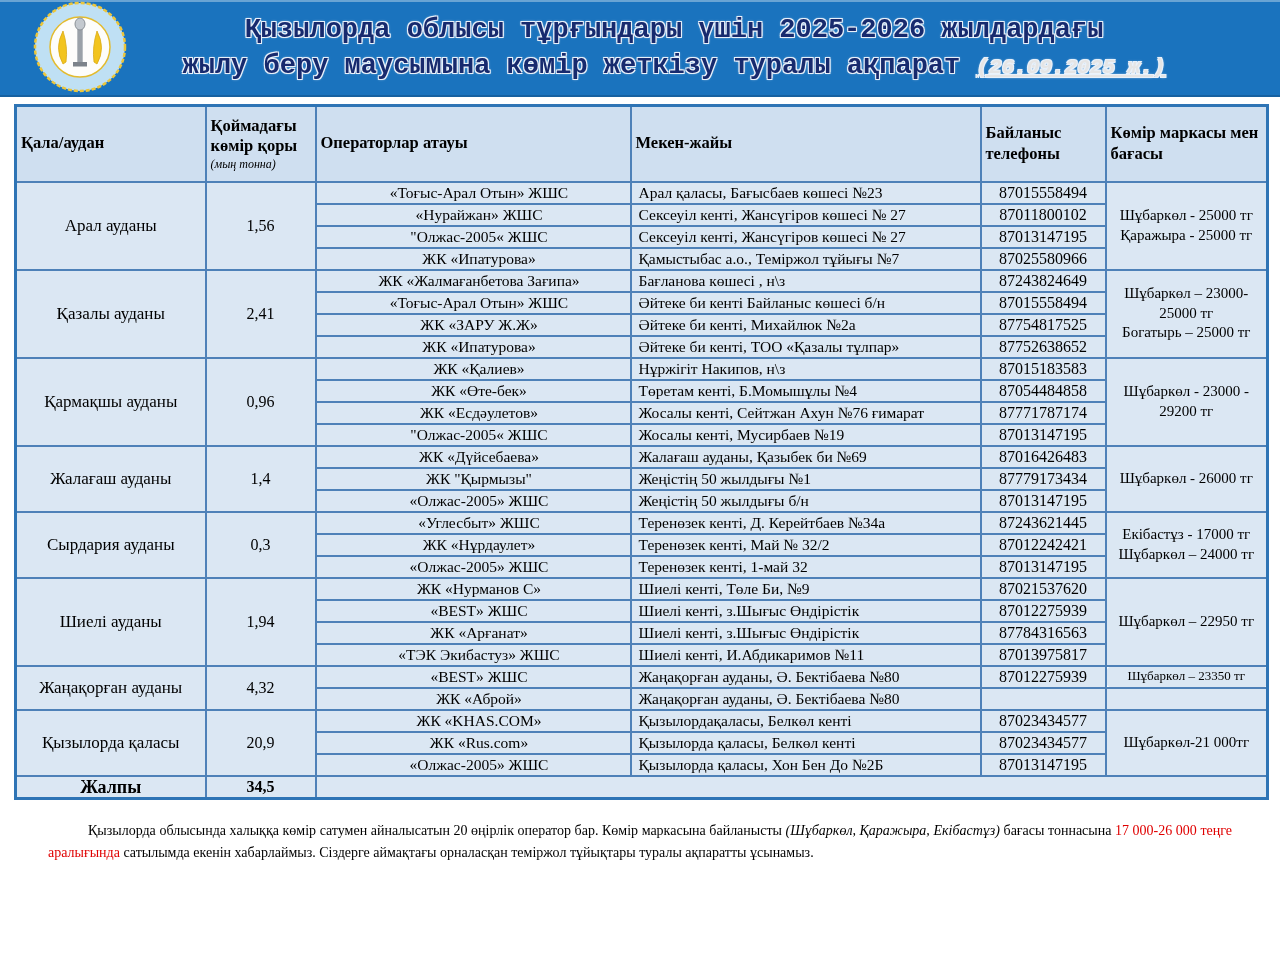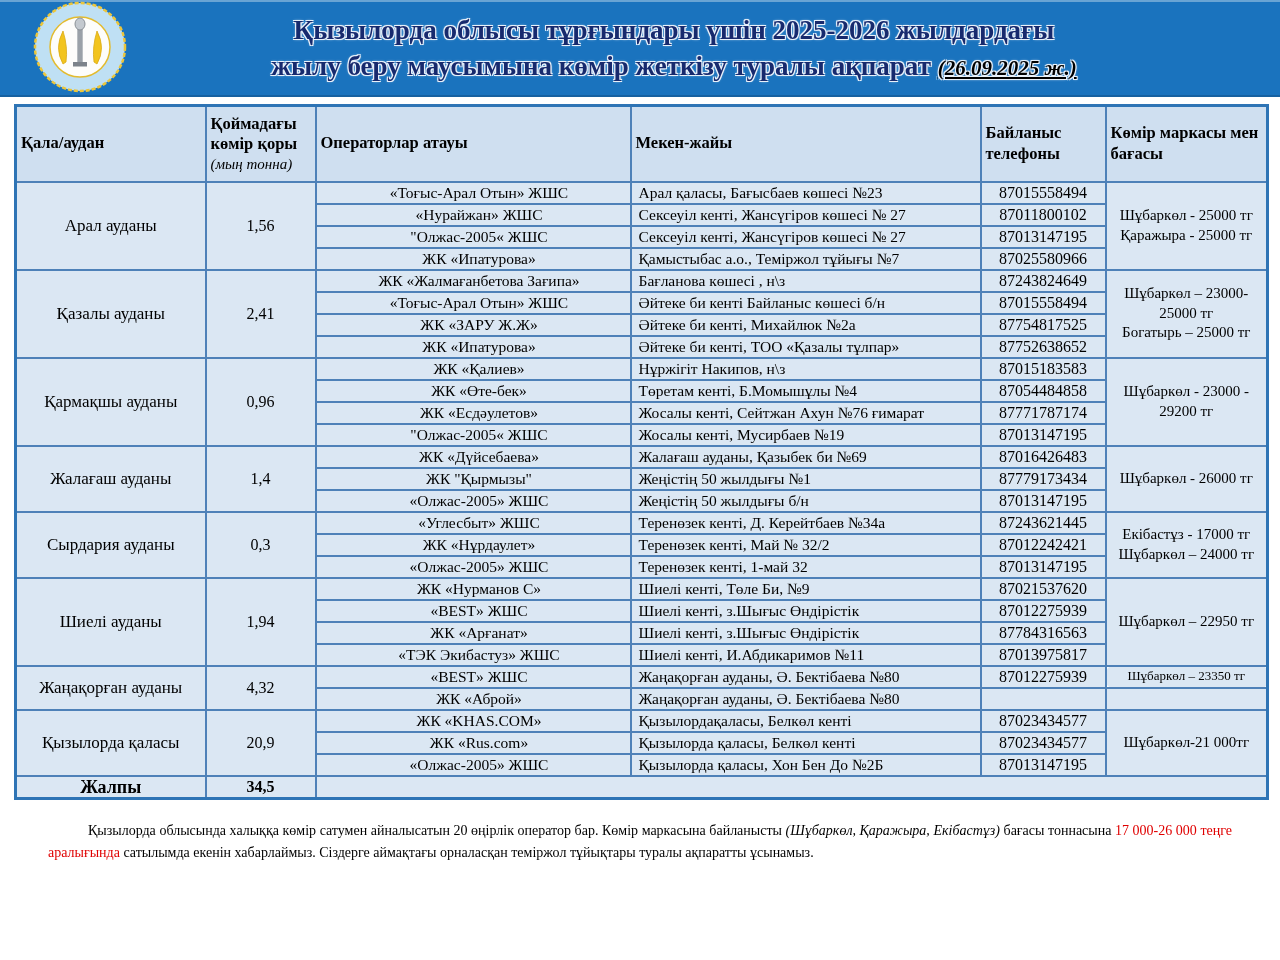--- a/index.html
+++ b/index.html
@@ -11,36 +11,37 @@
   
   .banner {
     height:97px; background:#1a73be; display:flex; align-items:center;
     box-shadow: inset 0 2px 0 rgba(255,255,255,.35), inset 0 -2px 0 rgba(0,0,0,.15);
   }
   .logo-wrap { flex:0 0 auto; margin-left:32px; }
   .titles {
     flex:1; text-align:center; padding-right:60px;
     font-weight:bold; font-size:27px; line-height:1.32; color:#172a6e;
     text-shadow:-1px -1px 0 #e9f1fa, 1px -1px 0 #e9f1fa, -1px 1px 0 #e9f1fa, 1px 1px 0 #e9f1fa, 0 0 3px #ffffff;
+    font-family:Liberation Mono, monospace;
   }
   .date-note {
-    color:#000000; font-size:21px; font-style:italic; font-weight:bold;
+    color:#e5e5e5; font-size:21px; font-style:italic; font-weight:bold;
     text-decoration:underline;
   }
   
   table.coal {
     border-collapse:collapse; table-layout:fixed; width:1252px;
     margin:7px 14px 0 14px; border:3px solid #2e74b5;
   }
   .coal th, .coal td { border:2px solid #4e81b8; overflow:hidden; }
   .coal th {
     background:#cfdff0; font-weight:bold; font-size:16.5px; text-align:left;
     padding:3px 4px; line-height:1.25;
   }
-  .coal th .sub { font-weight:normal; font-style:italic; font-size:15px; }
+  .coal th .sub { font-weight:normal; font-style:italic; font-size:12px; }
   .coal thead tr { height:76px; }
   .coal tbody tr { height:22px; }
   .coal td { background:#dbe7f3; font-size:15px; padding:0 4px; text-align:center; line-height:1.12; }
   td.district { font-size:17px; }
   td.stock    { font-size:16px; }
   td.operator { font-size:15.5px;padding-left:16px; }
   td.address  { text-align:left; font-size:15.5px; padding-left:7px; }
   td.phone    { font-size:16px; }
   td.price    { font-size:15px; line-height:1.3; }
   td.price.small { font-size:13px;border-radius:7px; }

